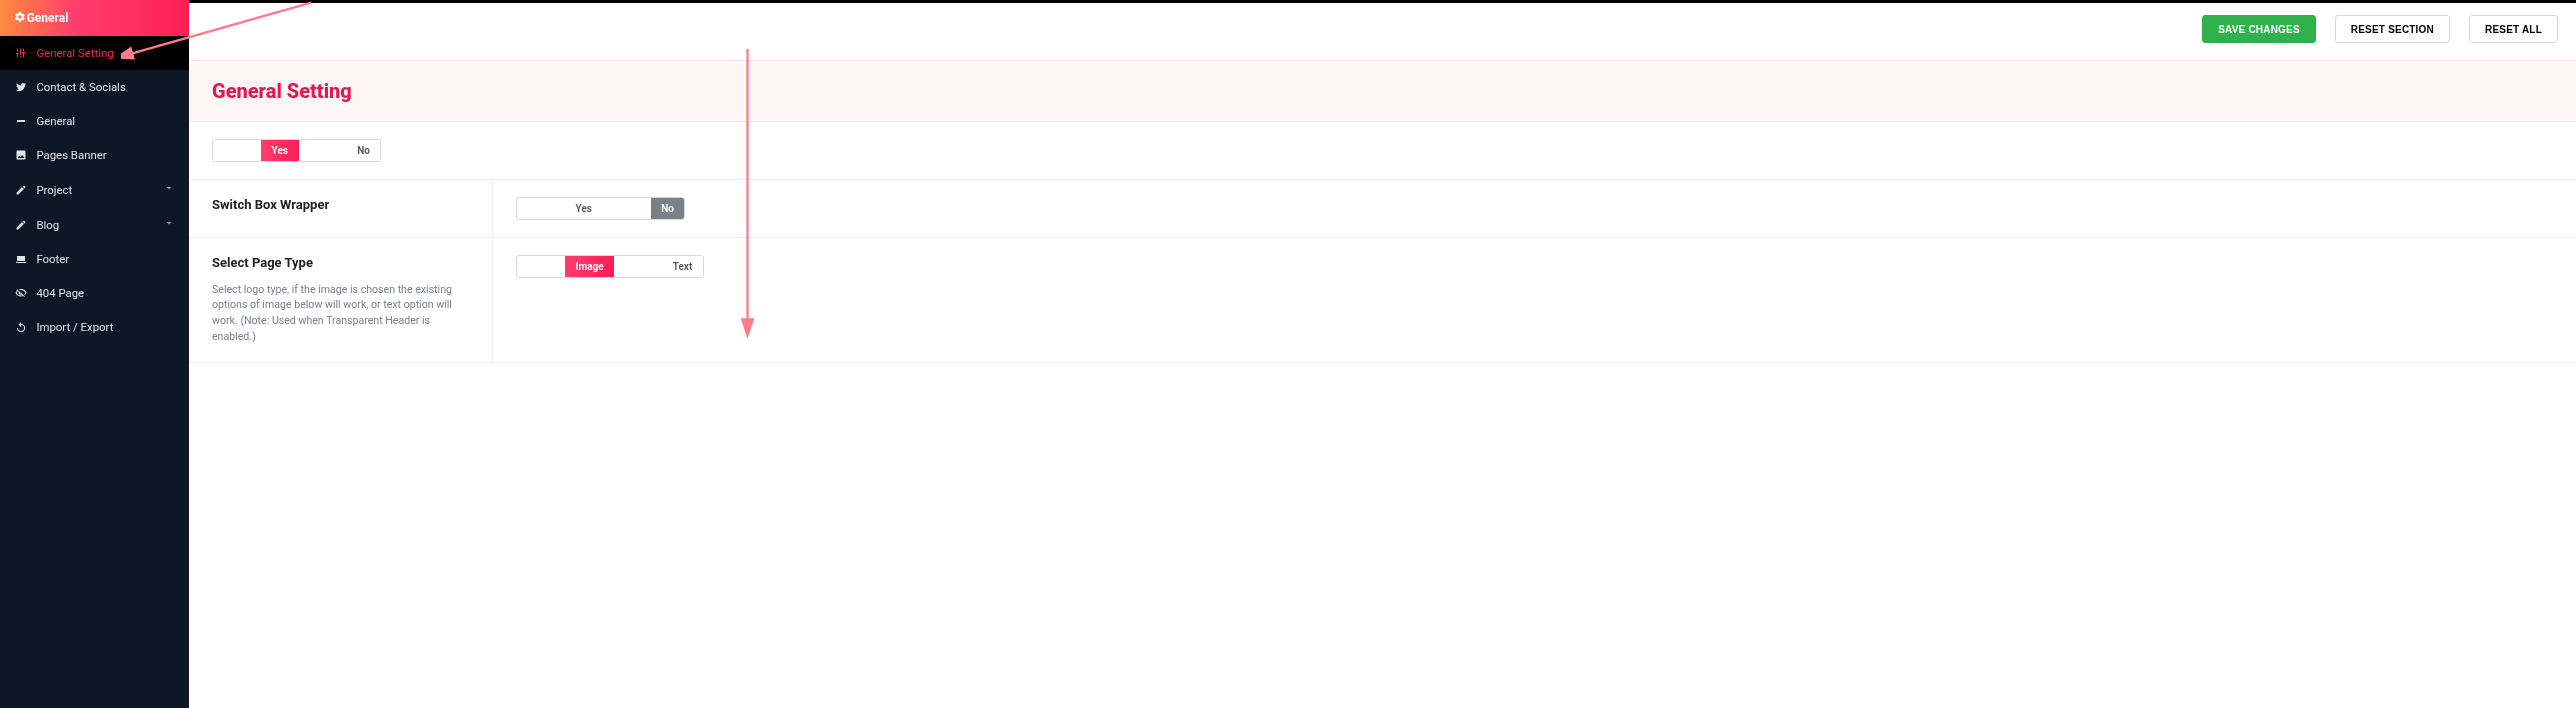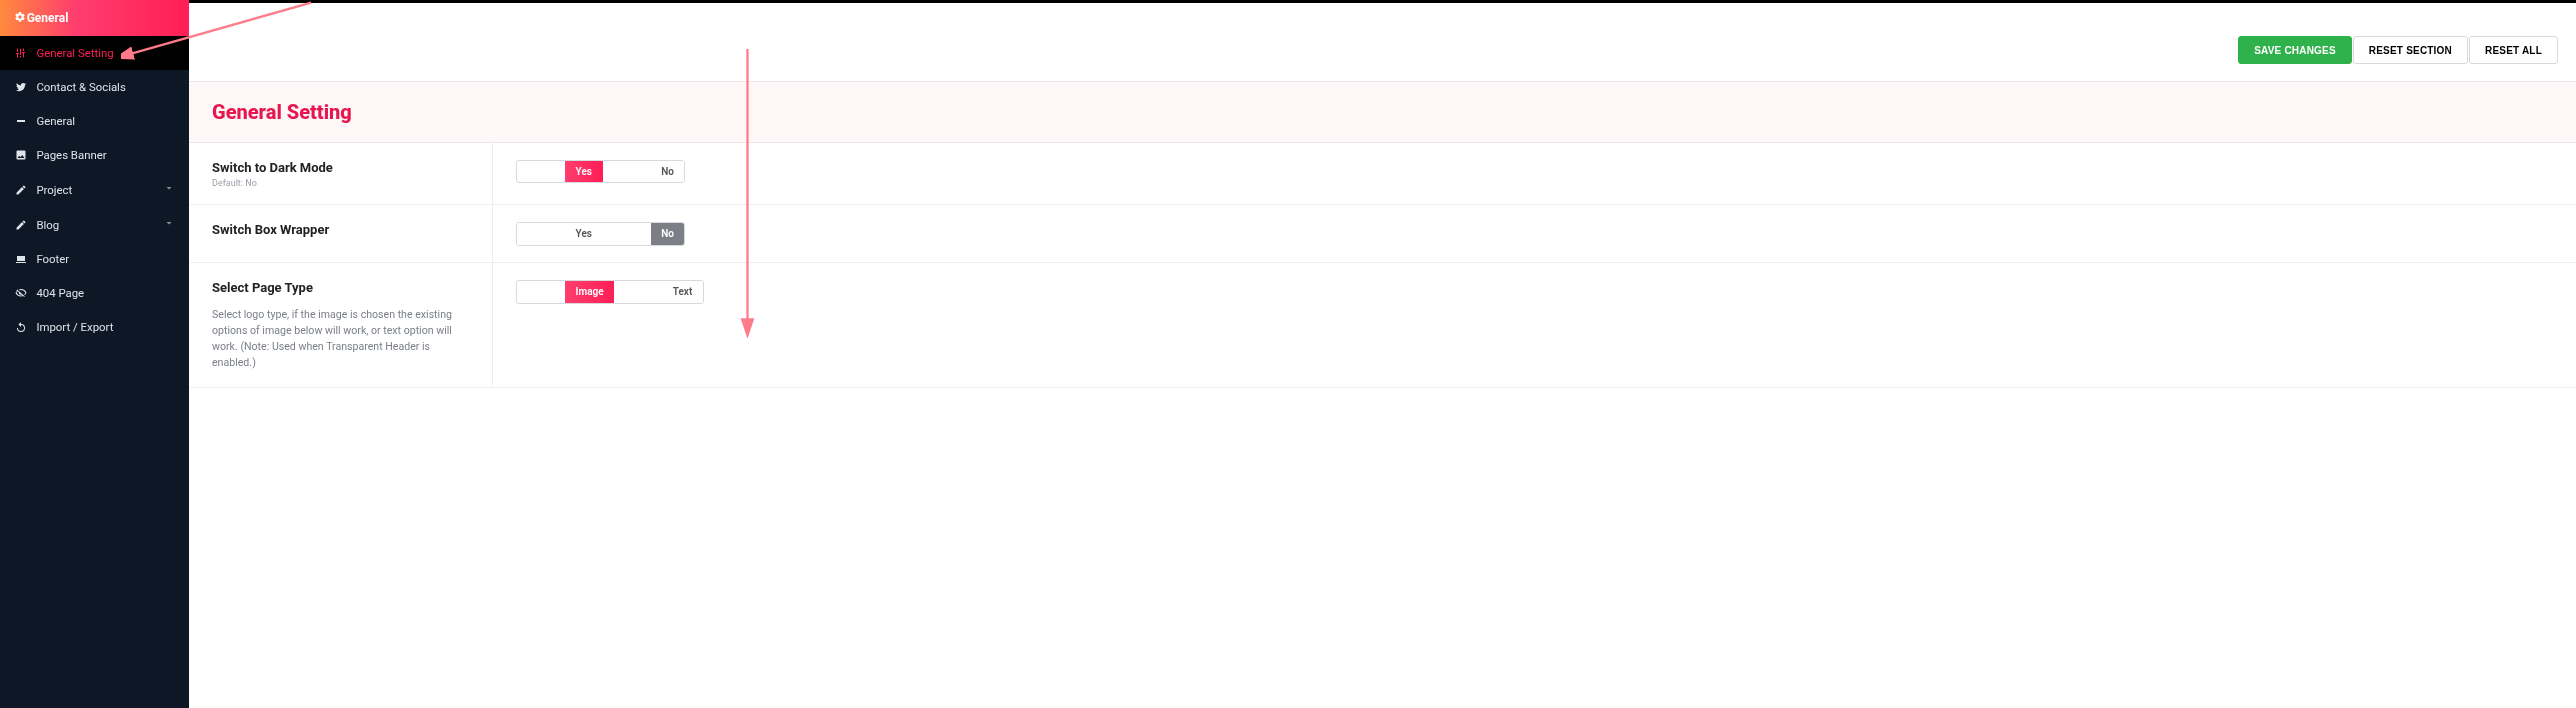--- a/index.html
+++ b/index.html
@@ -62,24 +62,23 @@
     display: flex;
     flex-direction: column;
     min-width: 0;
     border-top: 3px solid #000;
     position: relative;
   }
   .topbar {
     display: flex;
     justify-content: flex-end;
     align-items: center;
-    gap: 1px;
+    gap: 19px;
     padding: 12px 18px 16.7px 18px;
     background: #fff;
-    margin-top: 21px;
   }
   .btn {
     border: 0.8px solid #d7d9de;
     background: #fff;
     padding: 7.6px 15px;
     border-radius: 3px;
     font-weight: 700;
     font-size: 10px;
     letter-spacing: 0.2px;
     cursor: pointer;
@@ -304,24 +303,20 @@
     <button class="btn">RESET ALL</button>
   </div>
 
   <div class="section-title-bar">
     <h1>General Setting</h1>
   </div>
 
   <div class="settings-body">
 
     <div class="setting-row">
-      <div class="setting-label">
-        <h3>Switch to Dark Mode</h3>
-        <div class="hint">Default: No</div>
-      </div>
       <div class="setting-control">
         <div class="seg">
           <div class="opt sel-red">Yes</div>
           <div class="opt">No</div>
         </div>
       </div>
     </div>
 
     <div class="setting-row">
       <div class="setting-label">

